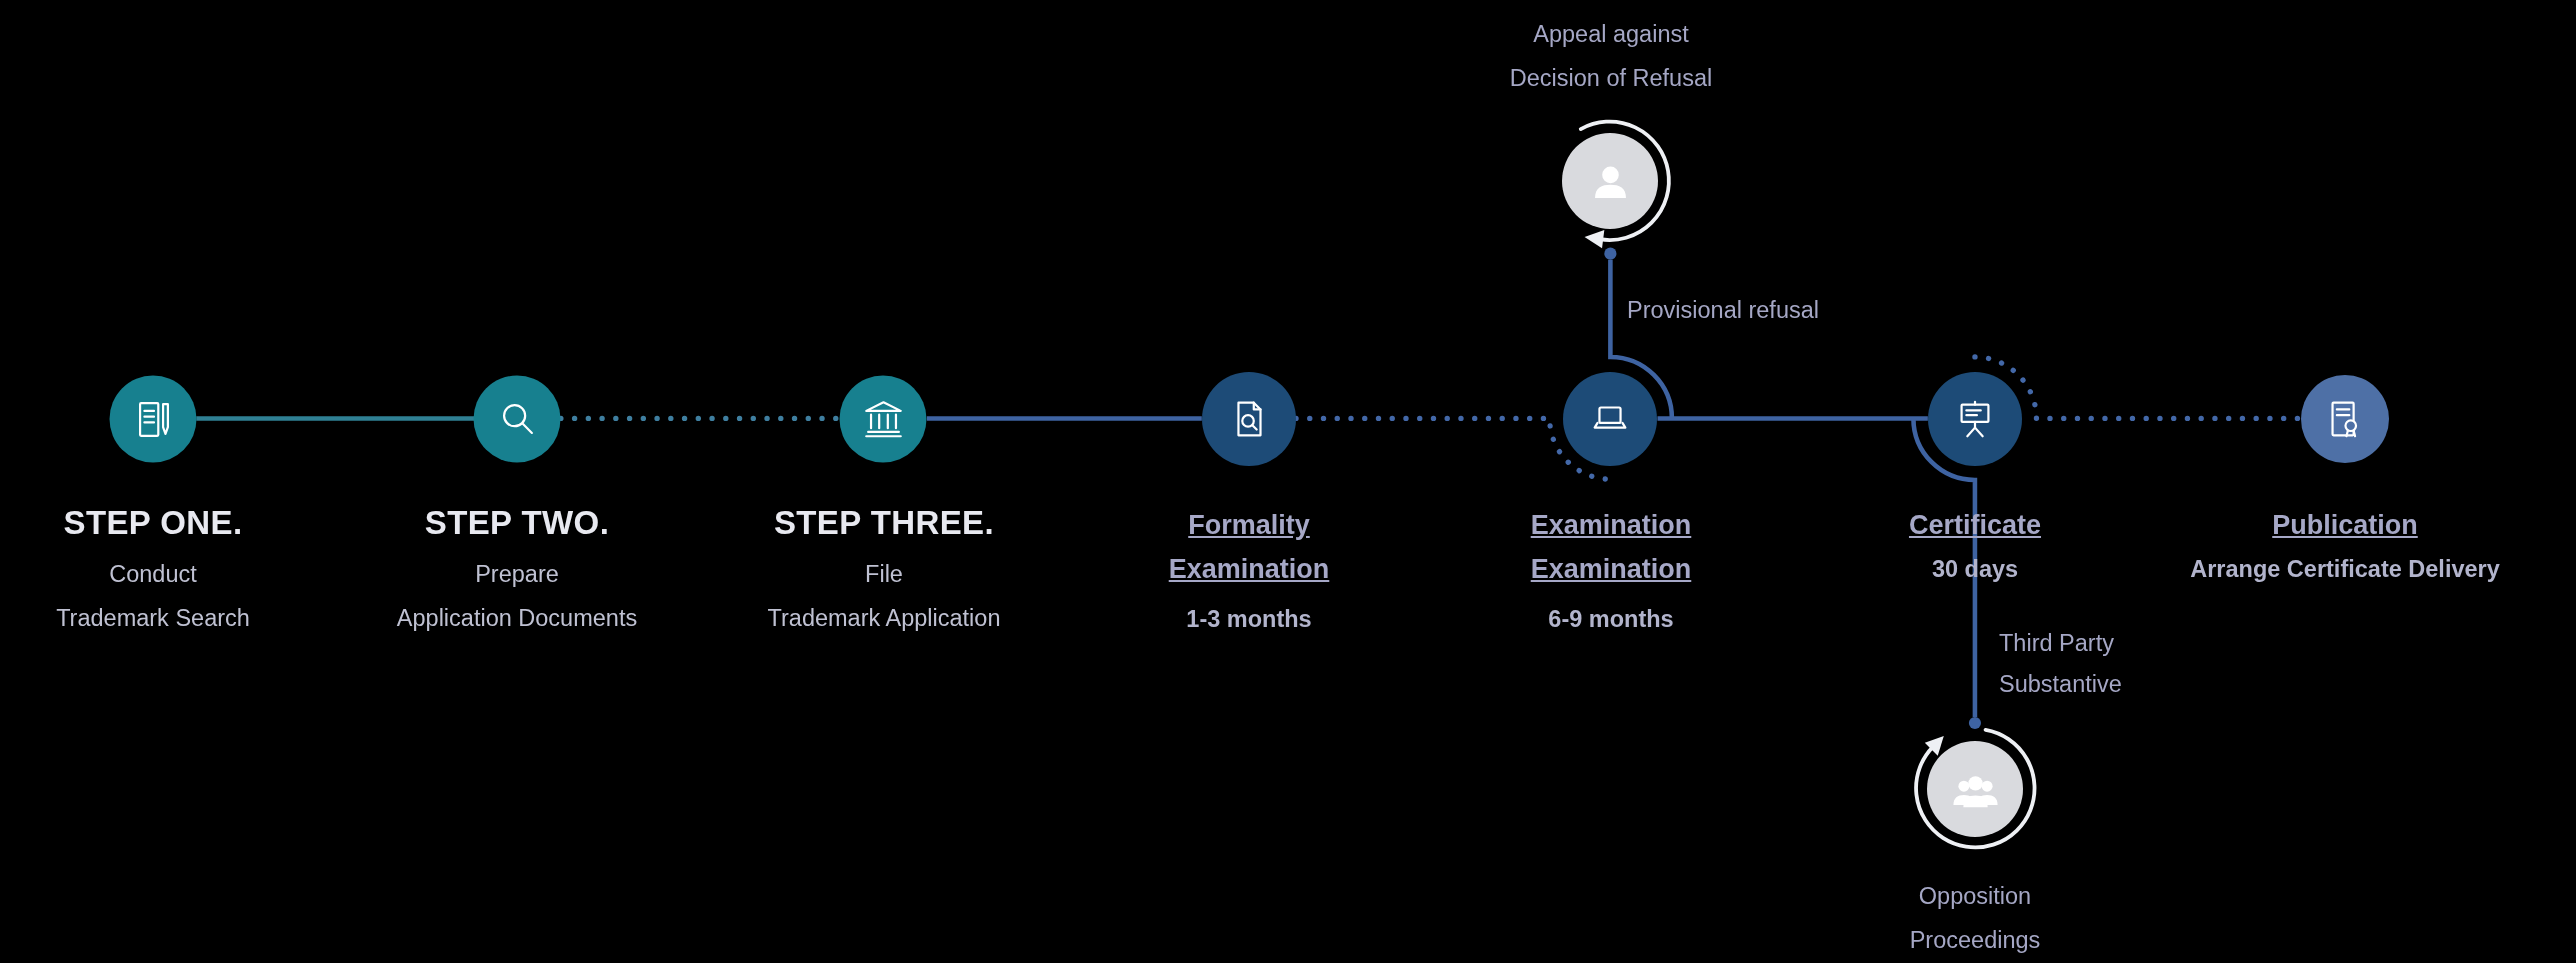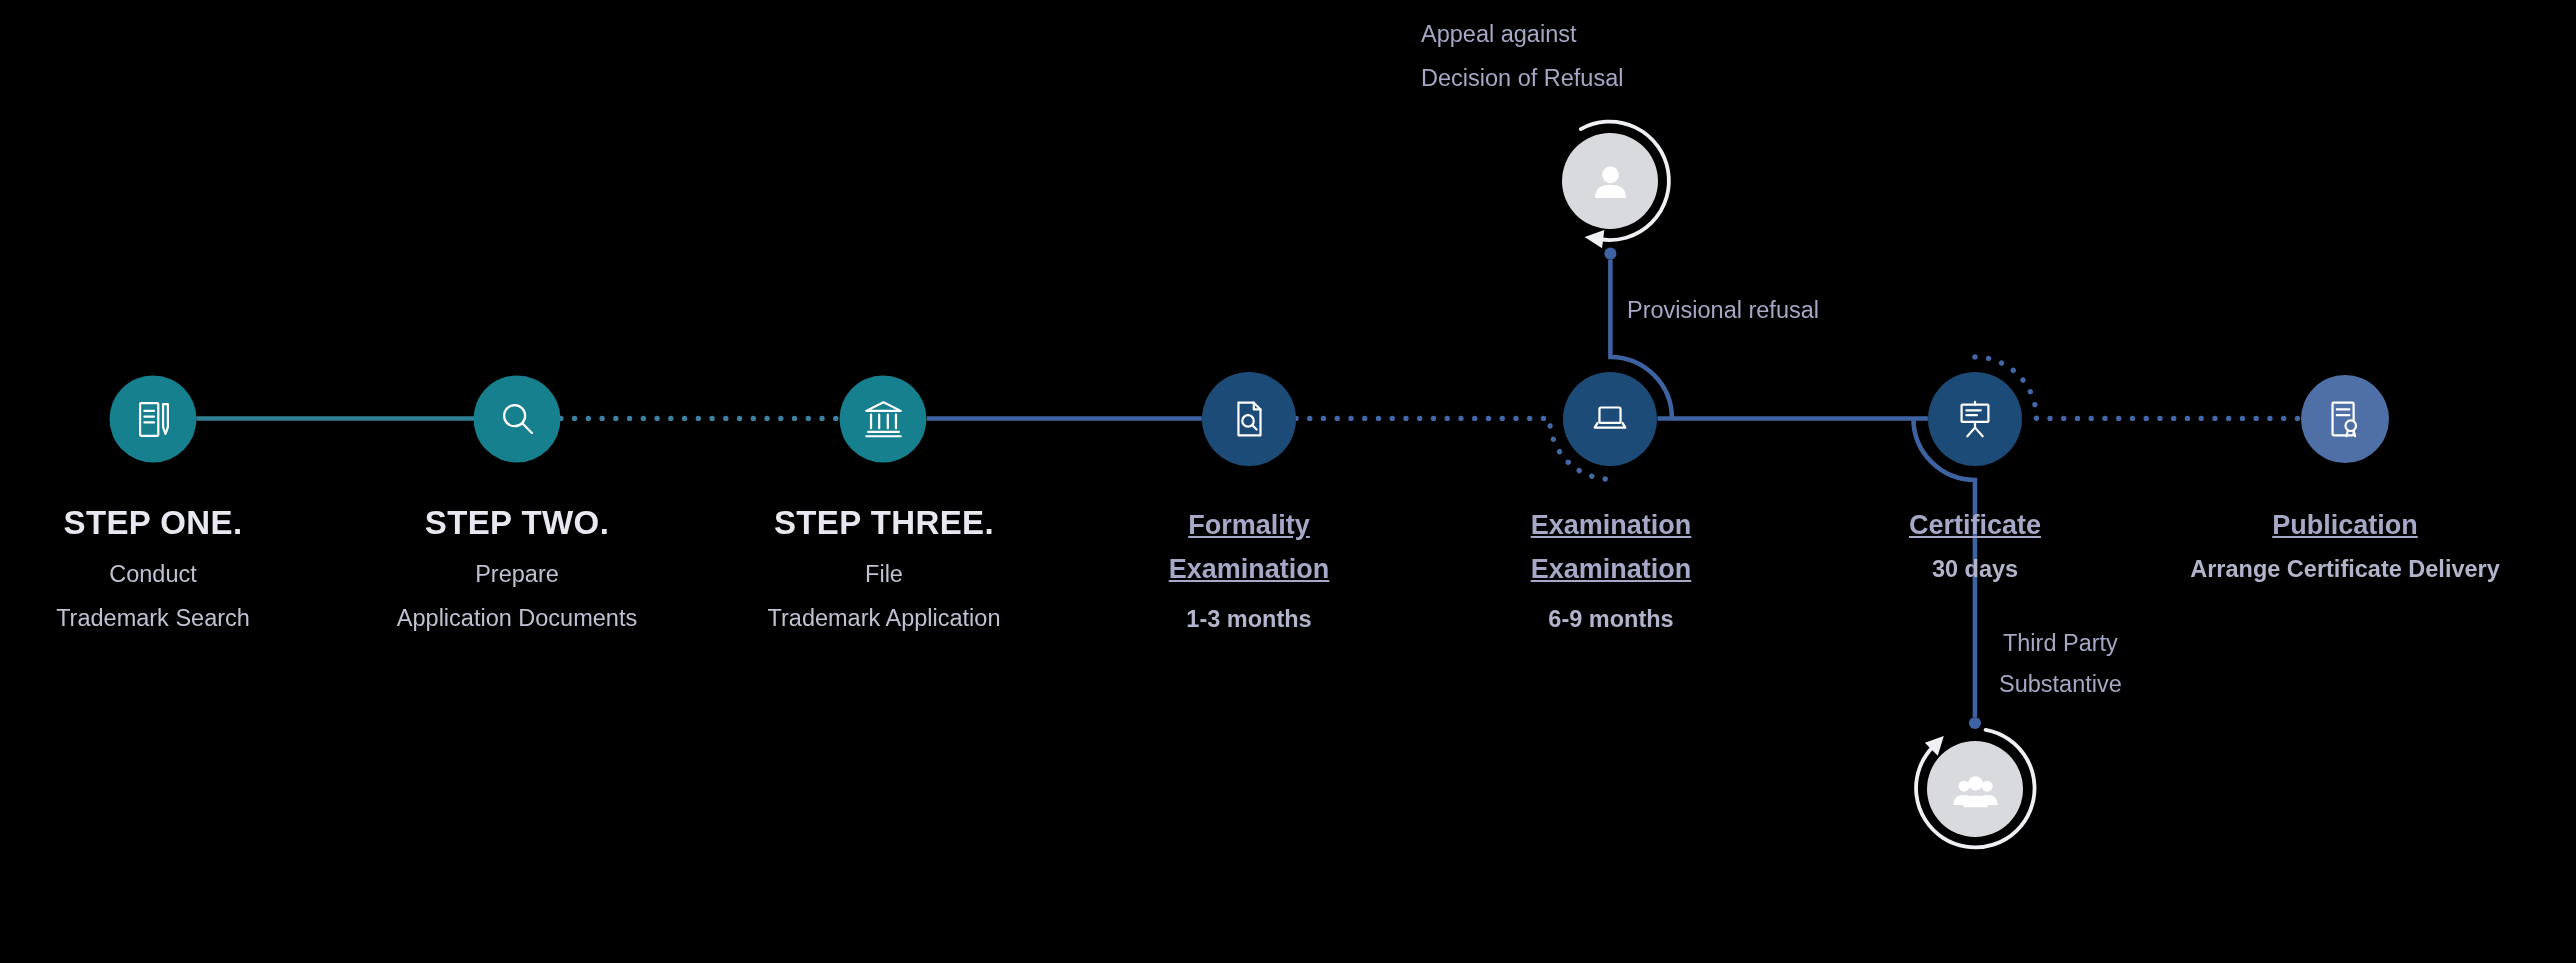--- a/index.html
+++ b/index.html
@@ -32,22 +32,22 @@
 
   .icn{stroke:#ffffff;fill:none;stroke-width:2.3;stroke-linecap:round;stroke-linejoin:round;width:46px;height:46px;}
   .icn-fill{fill:#ffffff;stroke:none;width:53px;height:53px;}
 
   .lbl{position:absolute;text-align:center;}
   .step-lbl{top:503px;width:380px;}
   .step-title{font-size:33px;font-weight:bold;color:#e8e9f0;line-height:40px;letter-spacing:0.4px;margin-bottom:9px;}
   .phase-title{font-size:27px;font-weight:bold;color:#a6a8c7;line-height:44px;text-decoration:underline;}
   .sub{font-size:23.5px;color:#bfc1d2;line-height:44px;}
   .phase-sub{font-size:23.5px;color:#b2b4cc;line-height:44px;margin-top:6px;font-weight:bold;}
-  .branch-lbl{font-size:23.5px;color:#a5a7c5;line-height:44px;text-align:left;}
-  .edge-lbl{position:absolute;font-size:23.5px;color:#a5a7c5;line-height:41px;text-align:center;}
+  .branch-lbl{font-size:23.5px;color:#a5a7c5;line-height:44px;text-align:center;}
+  .edge-lbl{position:absolute;font-size:23.5px;color:#a5a7c5;line-height:41px;text-align:left;}
 </style>
 </head>
 <body>
 
 <div class="canvas">
 
   <svg class="connectors" viewBox="0 0 3391 1268">
     <path class="solid teal-l" d="M258 551 H624"></path>
     <path class="dot teal-d" d="M738 551 H1106"></path>
     <path class="solid blue-l" d="M1220 551 H1582"></path>
@@ -199,15 +199,19 @@
     <div>Decision of Refusal</div>
   </div>
 
   <div class="edge-lbl" style="left:1627px;top:290px">Provisional refusal</div>
 
   <div class="edge-lbl" style="left:1999px;top:623px">
     <div>Third Party</div>
     <div>Substantive</div>
   </div>
 
+  <div class="lbl branch-lbl" style="left:1785px;top:874px;width:380px">
+    <div>Opposition</div>
+    <div>Proceedings</div>
+  </div>
 
 </div>
 
 
 </body></html>

